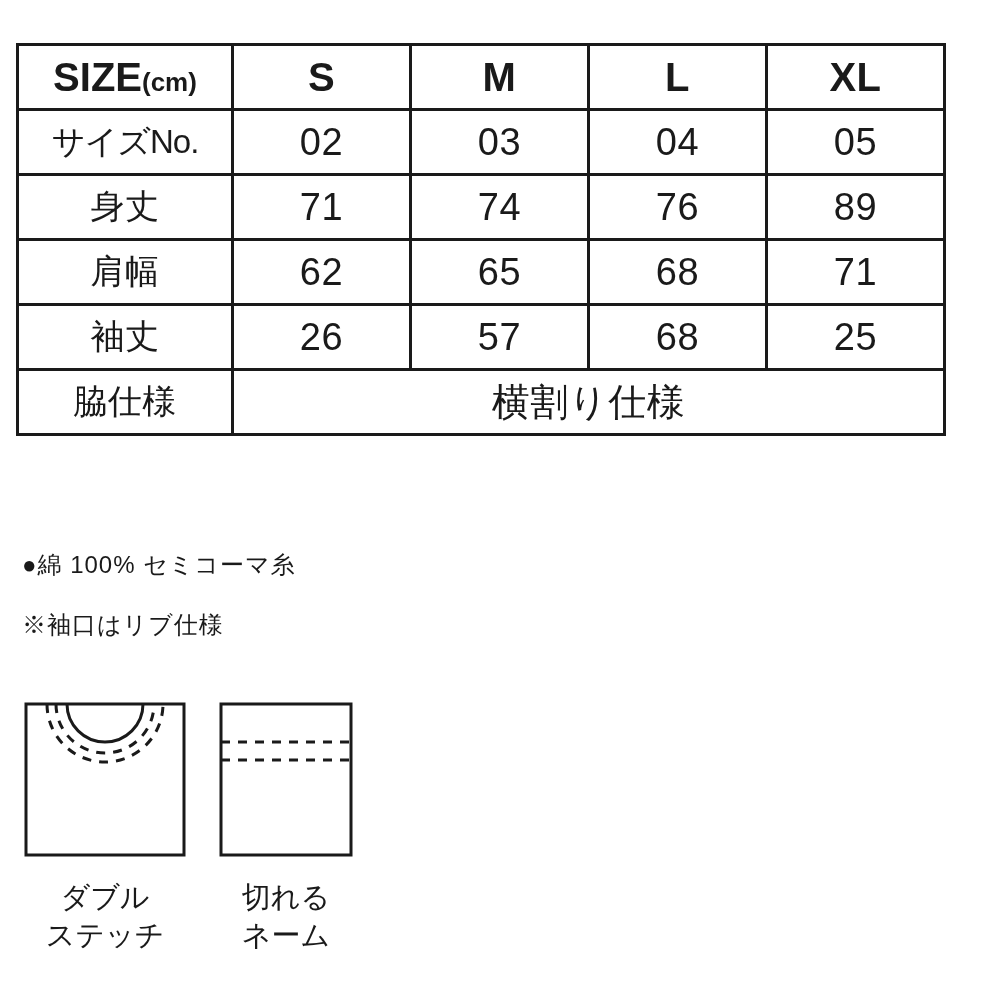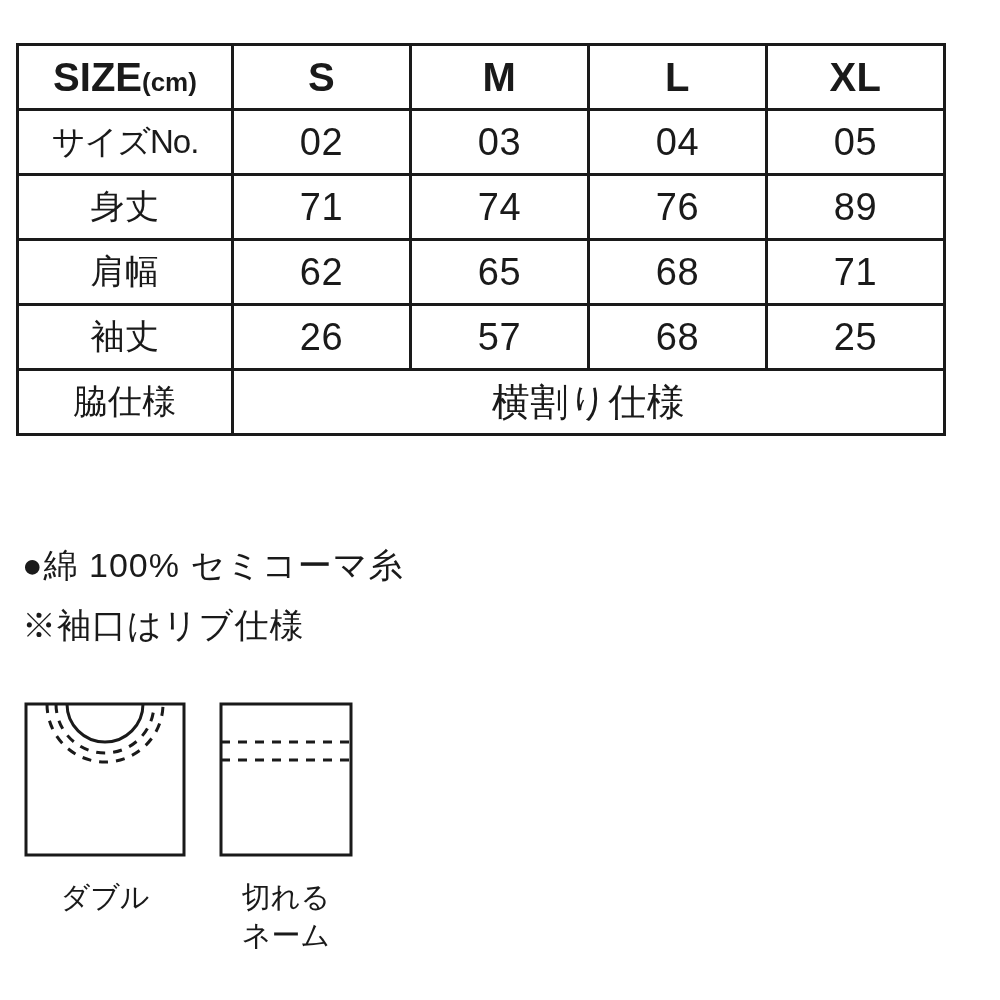--- a/index.html
+++ b/index.html
@@ -71,21 +71,21 @@
   }
 
   
   .notes {
     position: absolute;
     left: 22px;
     top: 535px;
     width: 900px;
   }
   .notes .note-line {
-    font-size: 34px;
+    font-size: 24px;
     line-height: 60px;
     letter-spacing: 1px;
     white-space: nowrap;
   }
 
   
   .diagrams {
     position: absolute;
     left: 20px;
     top: 692px;
@@ -172,20 +172,21 @@
 
     <div class="diagram one">
       <svg width="170" height="170" viewBox="0 0 170 170">
         <path d="M6,12 L164,12 L164,163 L6,163 Z" fill="none" stroke="#1a1a1a" stroke-width="3"></path>
         <path d="M47,12 A38,38 0 0 0 123,12" fill="none" stroke="#1a1a1a" stroke-width="3"></path>
         <path d="M36,12 A49,49 0 0 0 134,12" fill="none" stroke="#1a1a1a" stroke-width="3" stroke-dasharray="9,8"></path>
         <path d="M27,12 A58,58 0 0 0 143,12" fill="none" stroke="#1a1a1a" stroke-width="3" stroke-dasharray="9,8"></path>
       </svg>
       <div class="caption">
         <div>ダブル</div>
+        <div>ステッチ</div>
       </div>
     </div>
 
     <div class="diagram two">
       <svg width="140" height="170" viewBox="0 0 140 170">
         <path d="M5,12 L135,12 L135,163 L5,163 Z" fill="none" stroke="#1a1a1a" stroke-width="3"></path>
         <line x1="5" y1="50" x2="135" y2="50" stroke="#1a1a1a" stroke-width="3" stroke-dasharray="9,8"></line>
         <line x1="5" y1="68" x2="135" y2="68" stroke="#1a1a1a" stroke-width="3" stroke-dasharray="9,8"></line>
       </svg>
       <div class="caption">

